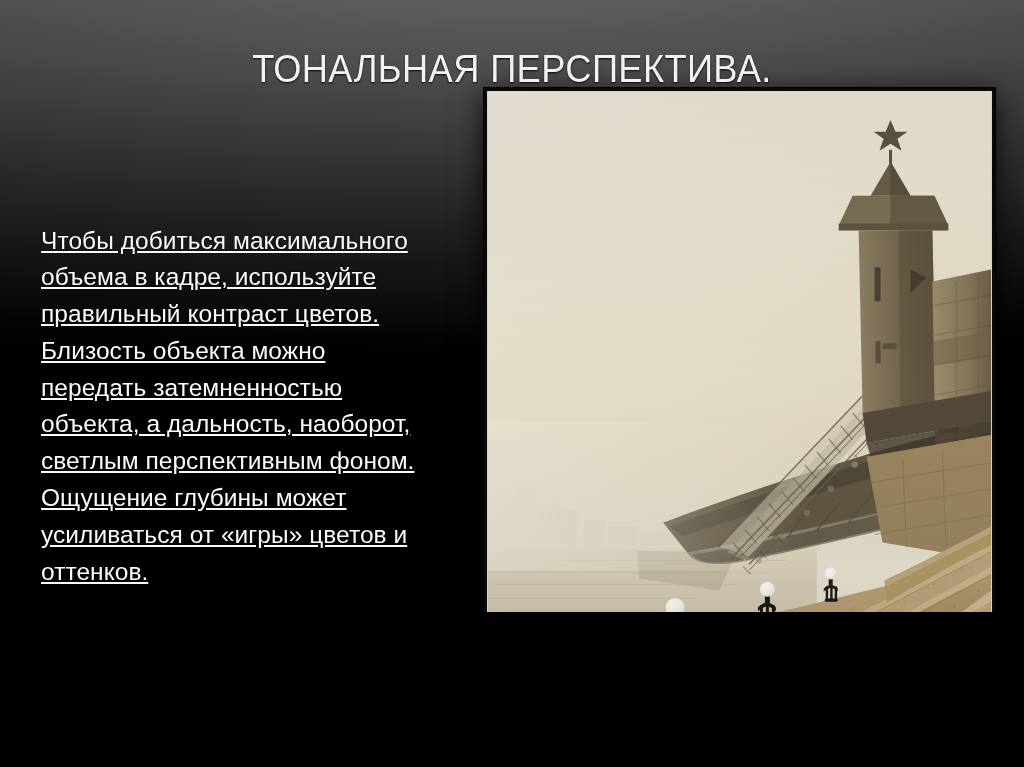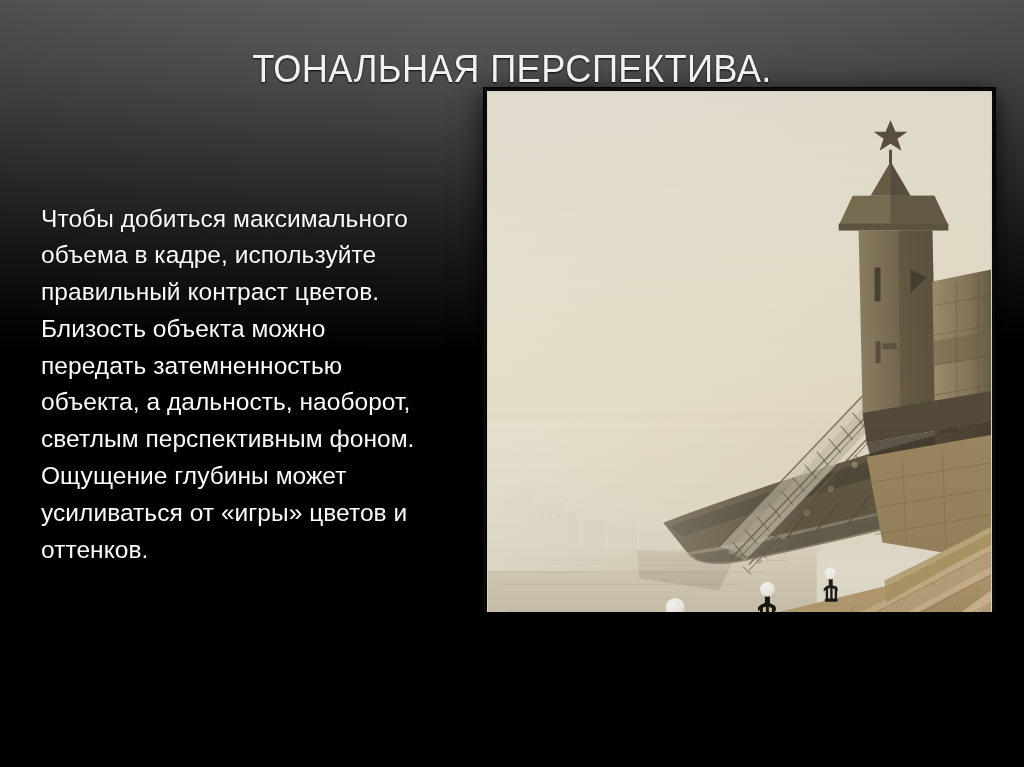--- a/index.html
+++ b/index.html
@@ -47,29 +47,30 @@
     transform-origin: 50% 50%;
     white-space: nowrap;
     text-shadow: 0 1px 2px rgba(0,0,0,.9);
     z-index: 6;
   }
 
   
   #body-text {
     position: absolute;
     left: 41px;
-    top: 176px;
+    top: 198px;
     width: 390px;
     color: #fbfbfb;
     font-size: 24.5px;
     line-height: 36.8px;
     font-weight: 400;
     letter-spacing: .05px;
     z-index: 6;
     text-shadow: 0 0 2px rgba(0,0,0,.65);
+    text-decoration: underline;
   }
 
   
   #photo-frame {
     position: absolute;
     left: 484px;
     top: 88px;
     width: 511px;
     height: 635px;
     background: #0a0a0a;

